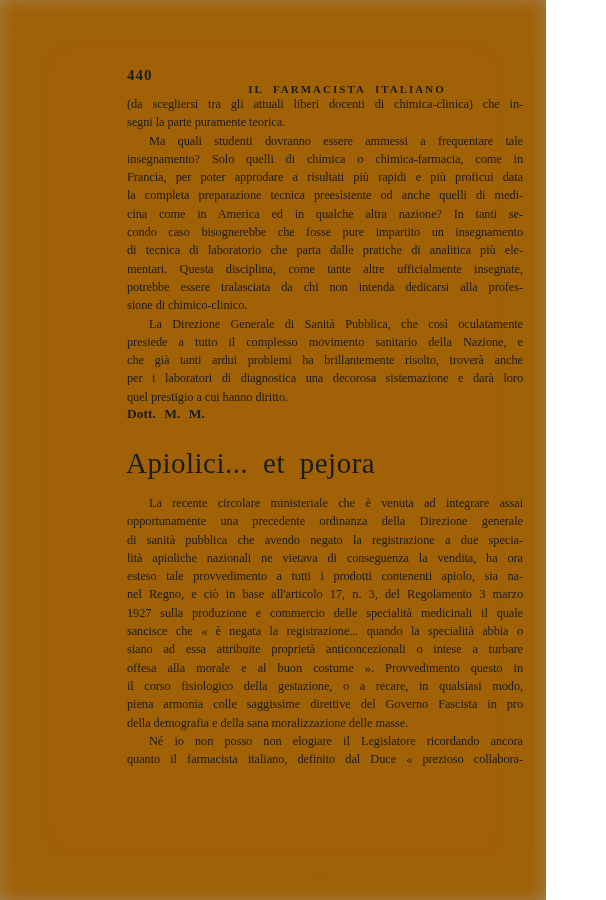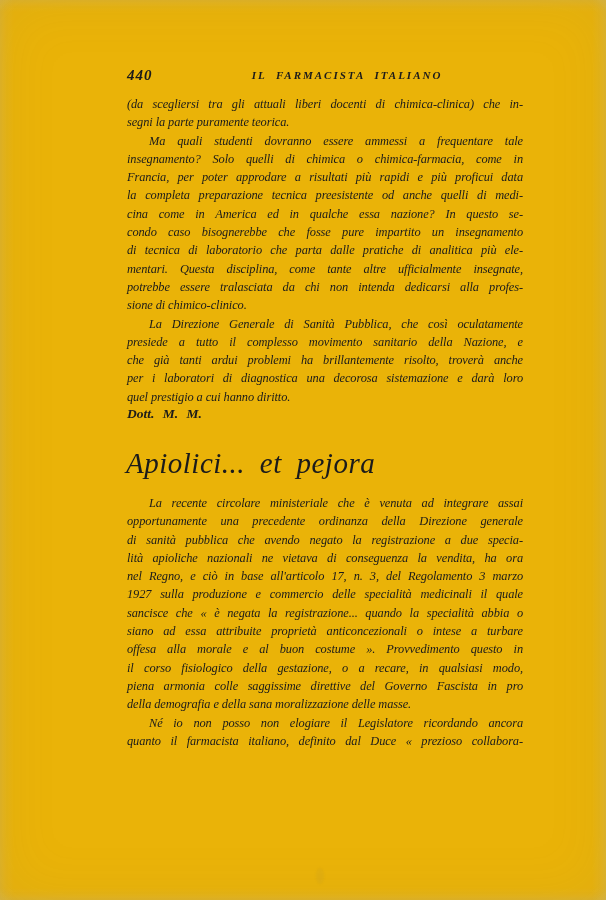--- a/index.html
+++ b/index.html
@@ -3,29 +3,28 @@
 <meta charset="utf-8">
 <style>
   html, body {
     margin: 0;
     padding: 0;
     background: #ffffff;
     font-family: "Liberation Serif", "DejaVu Serif", serif;
   }
   .page {
     position: relative;
-    width: 606px;
+    width: 546px;
     height: 900px;
-    background: #eab308;
+    background: #a16207;
     color: #1b1b1b;
     overflow: hidden;
     box-shadow:
       inset 0 0 60px rgba(120,120,120,0.10),
       inset 0 0 8px rgba(150,150,150,0.10);
-    font-style: italic;
   }
   .page::before {
     content: "";
     position: absolute;
     inset: 0;
     pointer-events: none;
     background:
       linear-gradient(90deg, rgba(190,190,190,0.12) 0, rgba(255,255,255,0) 14px),
       linear-gradient(270deg, rgba(190,190,190,0.14) 0, rgba(255,255,255,0) 14px),
       linear-gradient(180deg, rgba(190,190,190,0.12) 0, rgba(255,255,255,0) 12px),
@@ -42,21 +41,21 @@
     position: absolute;
     left: 0;
     top: 0;
     font-size: 15px;
     font-weight: bold;
     letter-spacing: 1px;
   }
   .journal {
     position: absolute;
     left: 50%;
-    top: 2px;
+    top: 16px;
     transform: translateX(-50%);
     margin-left: 22px;
     font-size: 11px;
     font-weight: bold;
     letter-spacing: 2px;
     word-spacing: 5px;
     white-space: nowrap;
   }
   .body {
     position: absolute;
@@ -122,21 +121,21 @@
   <div class="body body-1">
       <div class="para">
         <div class="line">(da scegliersi tra gli attuali liberi docenti di chimica-clinica) che in-</div>
         <div class="line last">segni la parte puramente teorica.</div>
       </div>
       <div class="para indent">
         <div class="line">Ma quali studenti dovranno essere ammessi a frequentare tale</div>
         <div class="line">insegnamento? Solo quelli di chimica o chimica-farmacia, come in</div>
         <div class="line">Francia, per poter approdare a risultati più rapidi e più proficui data</div>
         <div class="line">la completa preparazione tecnica preesistente od anche quelli di medi-</div>
-        <div class="line">cina come in America ed in qualche essa nazione? In questo se-</div>
+        <div class="line">cina come in America ed in qualche altra nazione? In tanti se-</div>
         <div class="line">condo caso bisognerebbe che fosse pure impartito un insegnamento</div>
         <div class="line">di tecnica di laboratorio che parta dalle pratiche di analitica più ele-</div>
         <div class="line">mentari. Questa disciplina, come tante altre ufficialmente insegnate,</div>
         <div class="line">potrebbe essere tralasciata da chi non intenda dedicarsi alla profes-</div>
         <div class="line last">sione di chimico-clinico.</div>
       </div>
       <div class="para indent">
         <div class="line">La Direzione Generale di Sanità Pubblica, che così oculatamente</div>
         <div class="line">presiede a tutto il complesso movimento sanitario della Nazione, e</div>
         <div class="line">che già tanti ardui problemi ha brillantemente risolto, troverà anche</div>
@@ -148,20 +147,21 @@
   <div class="signature">Dott. M. M.</div>
 
   <h1 class="title">Apiolici... et pejora</h1>
 
   <div class="body body-2">
       <div class="para indent">
         <div class="line">La recente circolare ministeriale che è venuta ad integrare assai</div>
         <div class="line">opportunamente una precedente ordinanza della Direzione generale</div>
         <div class="line">di sanità pubblica che avendo negato la registrazione a due specia-</div>
         <div class="line">lità apioliche nazionali ne vietava di conseguenza la vendita, ha ora</div>
+        <div class="line">esteso tale provvedimento a tutti i prodotti contenenti apiolo, sia na-</div>
         <div class="line">nel Regno, e ciò in base all'articolo 17, n. 3, del Regolamento 3 marzo</div>
         <div class="line">1927 sulla produzione e commercio delle specialità medicinali il quale</div>
         <div class="line">sancisce che « è negata la registrazione... quando la specialità abbia o</div>
         <div class="line">siano ad essa attribuite proprietà anticoncezionali o intese a turbare</div>
         <div class="line">offesa alla morale e al buon costume ». Provvedimento questo in</div>
         <div class="line">il corso fisiologico della gestazione, o a recare, in qualsiasi modo,</div>
         <div class="line">piena armonia colle saggissime direttive del Governo Fascista in pro</div>
         <div class="line last">della demografia e della sana moralizzazione delle masse.</div>
       </div>
       <div class="para indent jlast">

